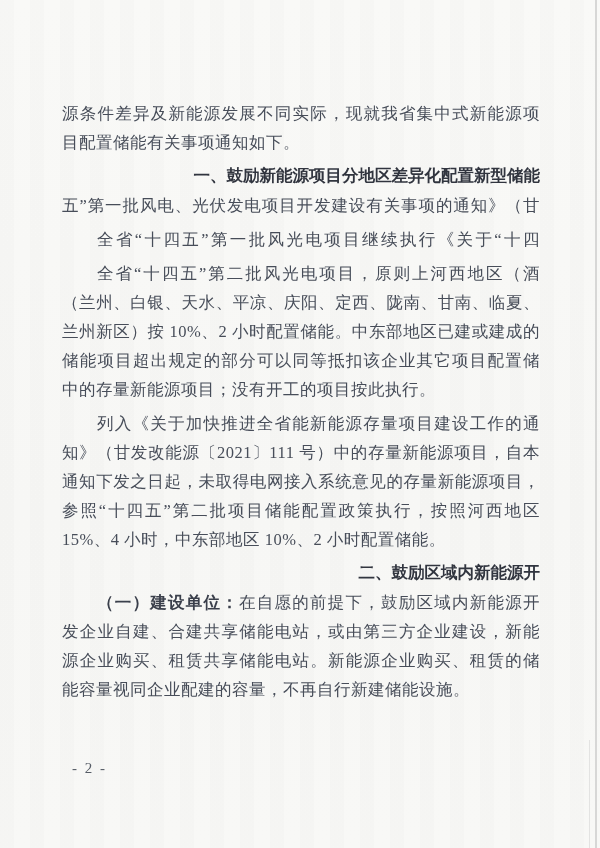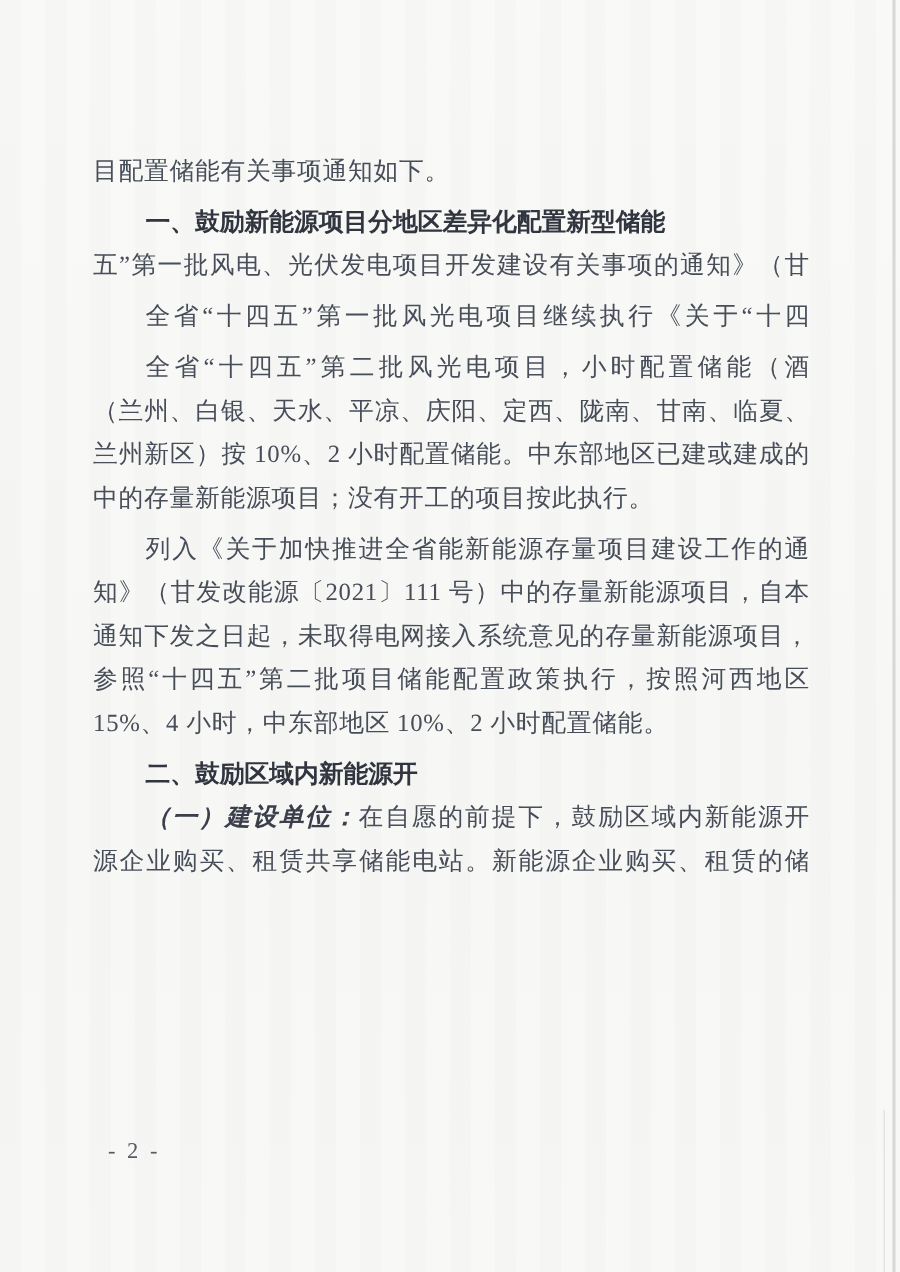--- a/index.html
+++ b/index.html
@@ -59,29 +59,29 @@
     text-align: justify;
     text-align-last: justify;
   }
   .indent {
     text-indent: 35px;
   }
   .para-start {
     margin-top: 5px;
   }
   .heading {
-    font-family: Liberation Serif, serif;
+    font-family: Liberation Mono, monospace;
     font-weight: 700;
     letter-spacing: 0;
     color: #31353f;
+    text-align: right;
   }
   .lead-bold {
     font-weight: 700;
     color: #3a3f4b;
-    font-style: italic;
   }
   .page-number {
     position: absolute;
     left: 72px;
     top: 757px;
     height: 22px;
     line-height: 22px;
     font-size: 15px;
     letter-spacing: 2px;
     color: #565c66;
@@ -89,33 +89,37 @@
 </style>
 </head>
 <body>
 
 <div class="page">
 
   <div class="scan-edge"></div>
   <div class="scan-edge-bottomright"></div>
 
   <div class="textblock">
+    <div class="line fill">源条件差异及新能源发展不同实际，现就我省集中式新能源项</div>
     <div class="line">目配置储能有关事项通知如下。</div>
     <div class="line heading indent para-start">一、鼓励新能源项目分地区差异化配置新型储能</div>
     <div class="line fill">五”第一批风电、光伏发电项目开发建设有关事项的通知》（甘</div>
     <div class="line fill indent para-start">全省“十四五”第一批风光电项目继续执行《关于“十四</div>
-    <div class="line fill indent para-start">全省“十四五”第二批风光电项目，小时配置储能（酒</div>
+    <div class="line fill indent para-start">全省“十四五”第二批风光电项目，原则上河西地区（酒</div>
     <div class="line fill">（兰州、白银、天水、平凉、庆阳、定西、陇南、甘南、临夏、</div>
     <div class="line fill">兰州新区）按 10%、2 小时配置储能。中东部地区已建或建成的</div>
+    <div class="line fill">储能项目超出规定的部分可以同等抵扣该企业其它项目配置储</div>
     <div class="line">中的存量新能源项目；没有开工的项目按此执行。</div>
     <div class="line fill indent para-start">列入《关于加快推进全省能新能源存量项目建设工作的通</div>
     <div class="line fill">知》（甘发改能源〔2021〕111 号）中的存量新能源项目，自本</div>
     <div class="line fill">通知下发之日起，未取得电网接入系统意见的存量新能源项目，</div>
     <div class="line fill">参照“十四五”第二批项目储能配置政策执行，按照河西地区</div>
     <div class="line">15%、4 小时，中东部地区 10%、2 小时配置储能。</div>
     <div class="line heading indent para-start">二、鼓励区域内新能源开</div>
     <div class="line fill indent"><span class="lead-bold">（一）建设单位：</span><span>在自愿的前提下，鼓励区域内新能源开</span></div>
+    <div class="line fill">发企业自建、合建共享储能电站，或由第三方企业建设，新能</div>
     <div class="line fill">源企业购买、租赁共享储能电站。新能源企业购买、租赁的储</div>
+    <div class="line">能容量视同企业配建的容量，不再自行新建储能设施。</div>
   </div>
 
   <div class="page-number">- 2 -</div>
 
 </div>
 
 </body></html>

